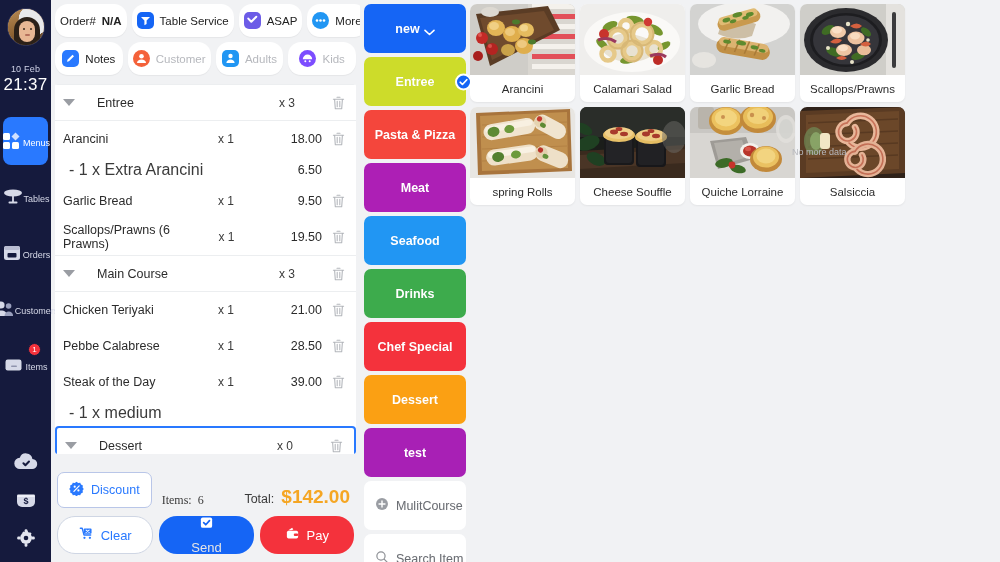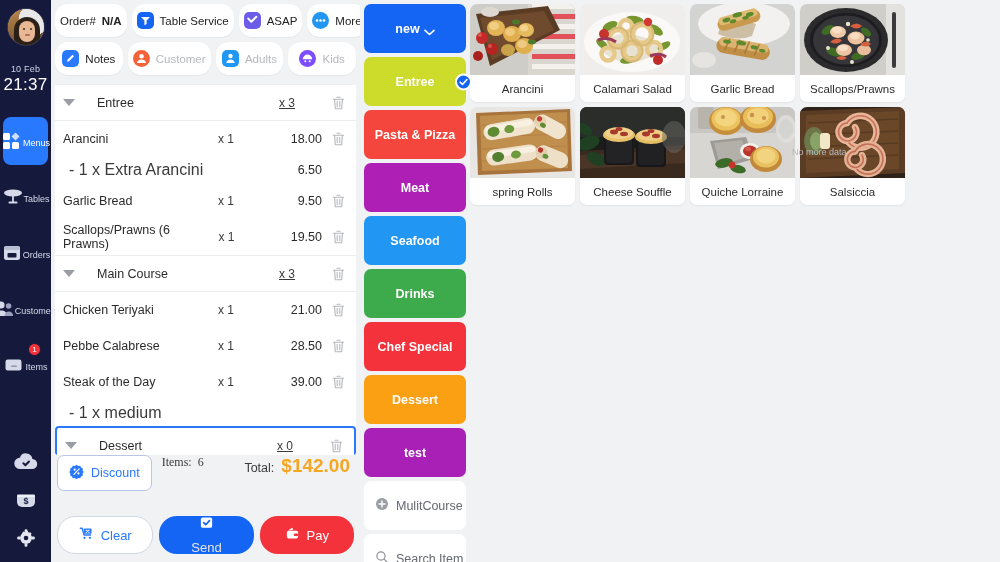--- a/index.html
+++ b/index.html
@@ -86,36 +86,36 @@
   .list { flex: 1 1 auto; background: #fff; margin: 2px 4px 0 4px; border-radius: 3px; overflow: hidden; position: relative;}
   .grp {
     display: flex; align-items: center; height: 37px;
     padding: 0 10px 0 8px; background: #fff;
     border-top: 1px solid #eceef0; border-bottom: 1px solid #eceef0;
   }
   .grp.sel { border: 2px solid #2979ff; border-radius: 4px; height: 39px; }
   .caret { width: 0; height: 0; border-left: 6px solid transparent; border-right: 6px solid transparent;
            border-top: 7px solid #9a9da3; margin-right: 22px; flex:0 0 12px;}
   .grp-name { font-size: 12.5px; color: #2b2b2b; flex: 1 1 auto; }
-  .grp-qty { font-size: 12px; color: #3a3a3a; width: 52px; text-decoration: underline; }
+  .grp-qty { font-size: 12px; color: #3a3a3a; width: 52px; }
   .trash { width: 15px; height: 16px; flex: 0 0 15px; cursor: pointer; }
 
   .row { display: flex; align-items: center; height: 36px; padding: 0 10px 0 8px; background:#fff;}
   .row-name { font-size: 12.5px; color: #2b2b2b; flex: 1 1 auto; }
   .row-qty { font-size: 12px; color: #3a3a3a; width: 52px; }
   .row-price { font-size: 12.5px; color: #2b2b2b; width: 52px; text-align: right; margin-right: 9px;}
   .sub { display: flex; align-items: center; height: 26px; padding: 0 10px 0 8px; background:#fff;}
   .sub-name { font-size: 16px; color: #3a3a3a; flex: 1 1 auto; padding-left: 6px;}
   .sub-qty { width: 52px; }
   .sub-price { font-size: 12.5px; color: #2b2b2b; width: 52px; text-align: right; margin-right: 9px;}
   .sub-sp { width: 15px; flex: 0 0 15px;}
 
   .totals {
-    display: flex; align-items: flex-start; height: 63px;
-    background: #f1f2f4; padding: 0 6px; gap: 10px;
+    display: flex; align-items: flex-end; height: 63px;
+    background: #f1f2f4; padding: 8px 6px; gap: 10px;
   }
   .btn-discount {
     background: #fff; border: 1px solid #b9c6e8; border-radius: 7px;
     height: 36px; padding: 0 11px; display: flex; align-items: center; gap: 7px;
     font-size: 12.5px; color: #2979ff; cursor: pointer;
   }
   .items-label { font-size: 12px; color: #3a3a3a; font-family: Liberation Serif, serif; }
   .total-wrap { margin-left: auto; display: flex; align-items: baseline; gap: 7px; padding-right:4px;}
   .total-label { font-size: 12.5px; color: #3a3a3a; }
   .total-value { font-size: 19px; color: #f5a623; font-weight: bold; }

